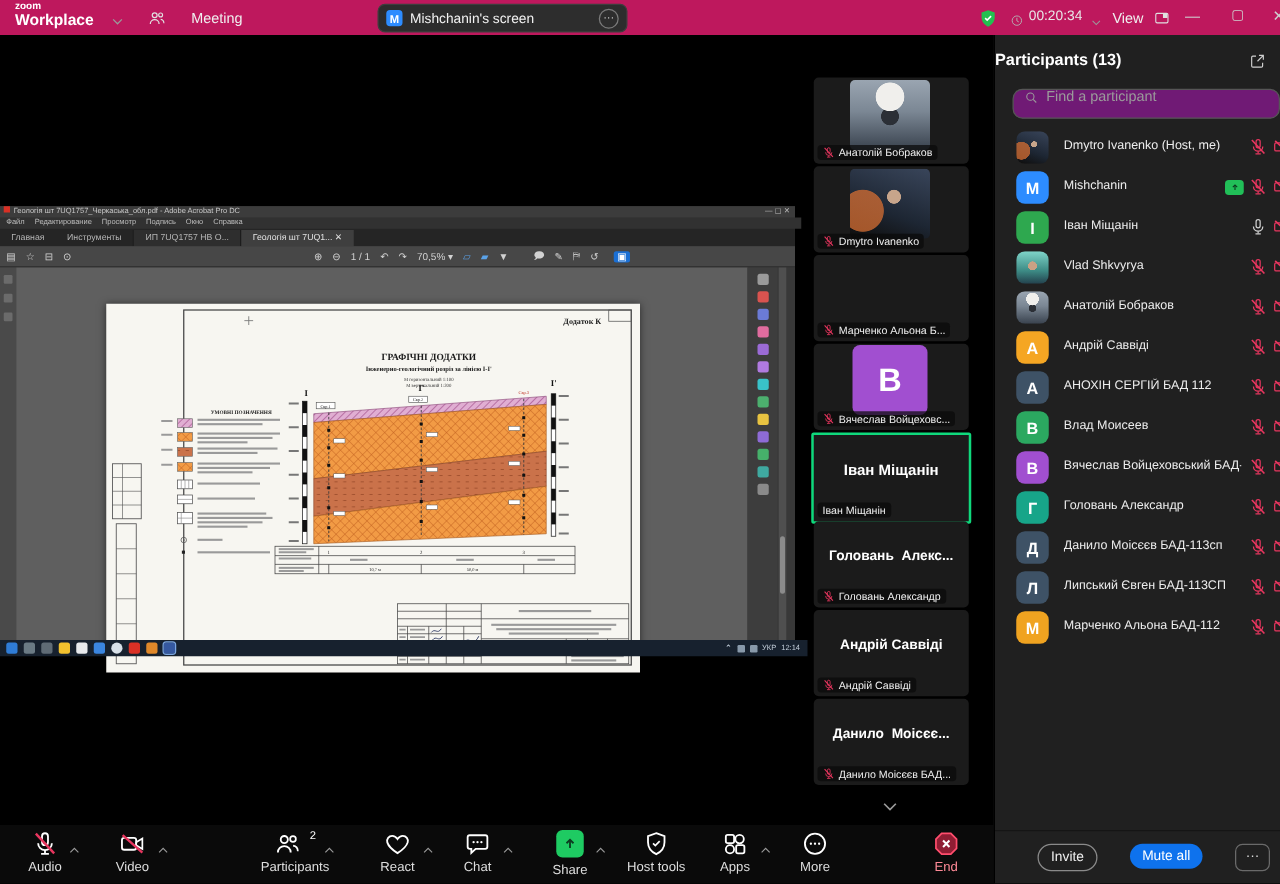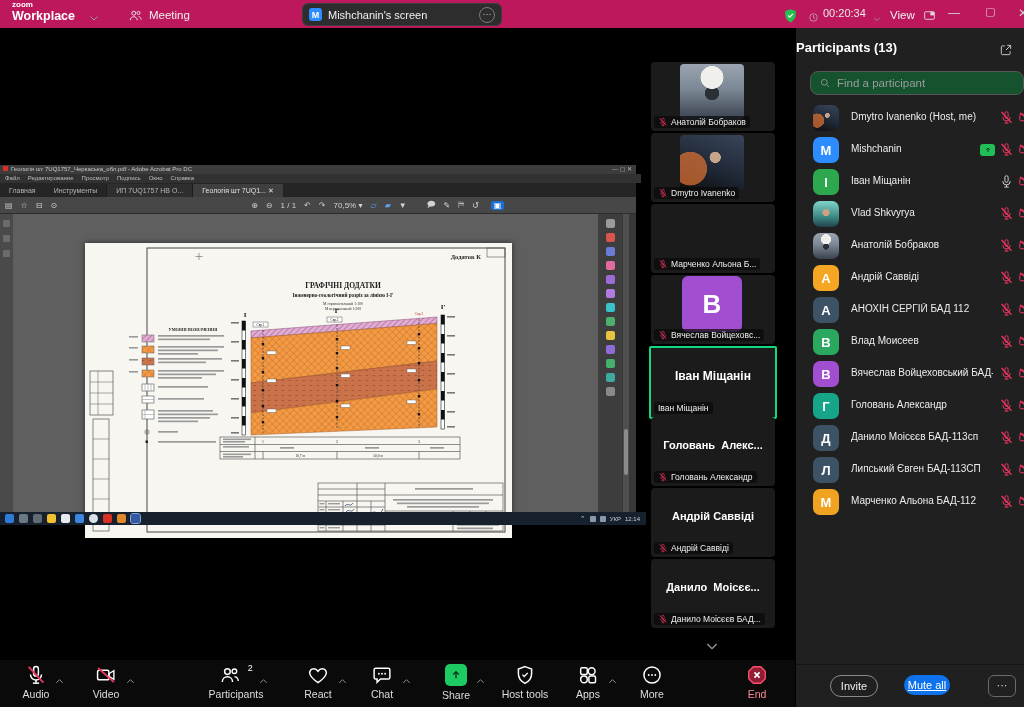--- a/index.html
+++ b/index.html
@@ -74,34 +74,34 @@
       radial-gradient(circle at 50% 45%, #caa184 0 18%, rgba(0,0,0,0) 19%),
       linear-gradient(180deg,#7fd4c9 0%,#3d8b85 60%,#23414d 100%);}
   #v-more{position:absolute;left:50px;top:574px;color:#9a9a9a;}
 
   
   #panel{position:absolute;left:795px;top:28px;width:229px;height:679px;background:#202020;
       border-left:1px solid #000;overflow:hidden;}
   #panel .hd{position:absolute;left:0;top:0;width:100%;height:40px;}
   #panel .hd .t{position:absolute;left:0;top:12px;width:100%;text-align:left;font-size:13px;font-weight:bold;color:#fff;}
   .searchbox{position:absolute;left:14px;top:43px;width:196px;height:22px;border:1px solid #565656;
-      border-radius:8px;background:#14532d;display:flex;align-items:center;gap:6px;padding:0 8px;}
+      border-radius:8px;background:#701a75;display:flex;align-items:flex-start;gap:6px;padding:0 8px;}
   .searchbox span{font-size:11.5px;color:#9b9b9b;}
   .p-row{position:absolute;left:0;width:229px;height:32px;}
   .p-avatar{position:absolute;left:17px;top:3px;width:26px;height:26px;border-radius:7px;color:#fff;
       font-size:13px;font-weight:bold;display:flex;align-items:center;justify-content:center;}
   .p-name{position:absolute;left:55px;top:9px;width:142px;font-size:10px;color:#ececec;
       white-space:nowrap;overflow:hidden;}
   .p-ics{position:absolute;right:-8px;top:8px;display:flex;gap:4px;align-items:center;}
   .sharebadge{width:15px;height:12px;background:#21bf58;border-radius:3px;display:flex;align-items:center;justify-content:center;}
   #panel .ft{position:absolute;left:0;bottom:0;width:100%;height:42px;border-top:1px solid #151515;}
   .btn-invite{position:absolute;left:34px;top:10px;width:46px;height:20px;border:1px solid #8a8a8a;
       border-radius:11px;color:#f0f0f0;font-size:11px;text-align:center;line-height:20px;background:transparent;}
-  .btn-muteall{position:absolute;left:108px;top:10px;width:46px;height:20px;background:#0e72ed;
-      border-radius:11px;color:#fff;font-size:11px;text-align:center;line-height:20px;text-decoration:underline;}
+  .btn-muteall{position:absolute;left:108px;top:10px;width:58px;height:20px;background:#0e72ed;
+      border-radius:11px;color:#fff;font-size:11px;text-align:center;line-height:20px;}
   .btn-pmore{position:absolute;left:192px;top:10px;width:26px;height:20px;border:1px solid #6a6a6a;
       border-radius:6px;color:#dcdcdc;font-size:11px;text-align:center;line-height:18px;}
 
   
   #ctrl{position:absolute;left:0;top:660px;width:795px;height:47px;background:#0a0a0a;}
   .c-item{position:absolute;top:4px;width:70px;text-align:center;}
   .c-item .lbl{display:block;margin-top:2px;font-size:10.5px;color:#dedede;}
   .c-chev{position:absolute;top:12px;color:#9a9a9a;}
   .badge13{position:absolute;font-size:9px;color:#fff;}
   .share-sq{display:inline-flex;width:22px;height:22px;background:#1ecb62;border-radius:5px;
@@ -201,21 +201,21 @@
 <div id="app">
 
   <div id="topbar">
     <div class="brand">
       <span class="z1">zoom</span>
       <span class="z2">Workplace</span>
     </div>
     <span class="abs" style="left:88px;top:8px;color:#9a9a9a;"><svg class="ic" width="12" height="12">
           <use href="#i-chev-down"></use>
         </svg></span>
-    <div class="abs" style="left:128px;top:6px;display:flex;gap:6px;align-items:center;">
+    <div class="abs" style="left:118px;top:6px;display:flex;gap:20px;align-items:center;">
       <span><svg class="ic" width="15" height="15" style="color:#e0e0e0">
             <use href="#i-people"></use>
           </svg></span>
       <span style="font-size:11.5px;color:#f0f0f0;">Meeting</span>
     </div>
     <div class="share-pill">
       <span class="m-avatar">M</span>
       <span style="font-size:11px;color:#f2f2f2;white-space:nowrap;">Mishchanin's screen</span>
       <span class="pill-more">···</span>
     </div>

